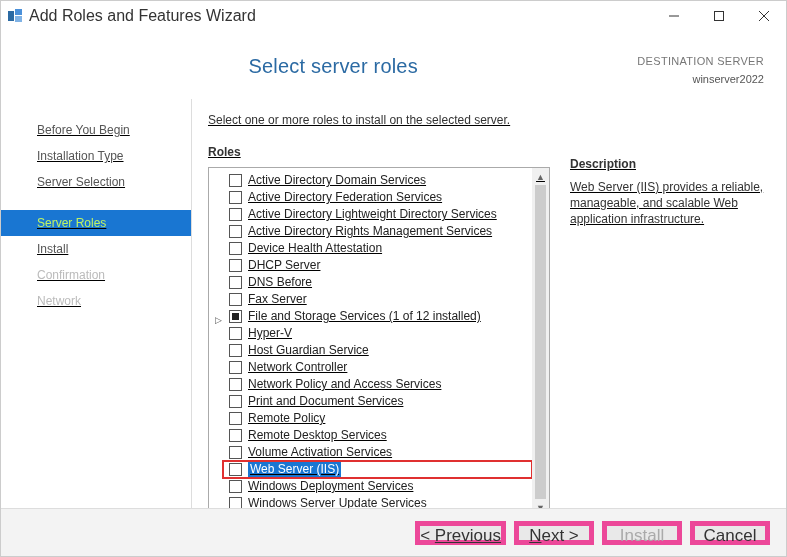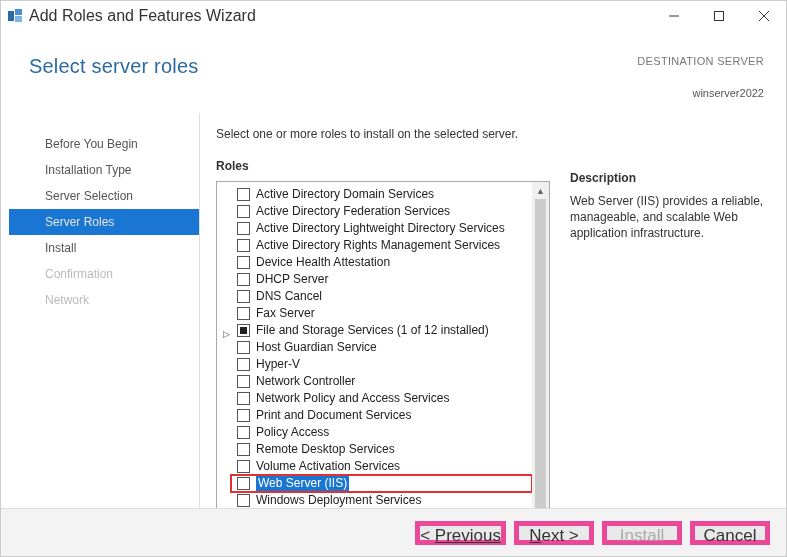--- a/index.html
+++ b/index.html
@@ -4,28 +4,28 @@
 <style>
 * { margin: 0; padding: 0; box-sizing: border-box; font-family: "Segoe UI", Tahoma, sans-serif; }
 body { background: #fff; width: 787px; height: 557px; overflow: hidden; display: flex; flex-direction: column; border: 1px solid #ccc; }
 .titlebar { height: 30px; display: flex; align-items: center; padding: 0 0 0 6px; font-size: 16px; color: #333; }
 .titlebar .app-icon { width: 16px; height: 16px; margin-right: 6px; display: flex; align-items: center; justify-content: center; }
 .titlebar .title-text { flex: 1; }
 .titlebar .win-controls { display: flex; height: 100%; }
 .titlebar .win-btn { width: 45px; display: flex; align-items: center; justify-content: center; cursor: pointer; }
 .titlebar .win-btn svg { width: 10px; height: 10px; }
 .header-band { padding: 24px 22px 14px 28px; display: flex; align-items: flex-start; }
-.header-left { flex: 1; }
+.header-left { flex: 1; text-align: center; }
 .page-title { font-size: 20px; font-weight: 300; color: #2b6aa3; letter-spacing: 0.2px; }
 .header-right { text-align: right; font-size: 11px; color: #555; }
-.header-right .dest-label { color: #777; letter-spacing: 0.3px; margin-bottom: 20px; }
-.body-area { flex: 1; display: flex; padding: 0 0 0 8px; overflow: hidden; }
+.header-right .dest-label { color: #777; letter-spacing: 0.3px; margin-bottom: 6px; }
+.body-area { flex: 1; display: flex; padding: 0 0 0 0; overflow: hidden; text-decoration: underline; }
 .sidebar { width: 190px; padding: 18px 0 0 0; }
 .sidebar-item { font-size: 12px; padding: 4px 0 4px 36px; color: #555; cursor: pointer; line-height: 18px; }
-.sidebar-item.active { background: #1976d2; color: #e5e5e5; }
+.sidebar-item.active { background: #1976d2; color: #bef264; margin-top: 15px; }
 .sidebar-item.disabled { color: #bbb; cursor: default; }
 .vsep { width: 1px; background: #ddd; margin: 0px 8px 0 0; }
 .main-pane { flex: 1; display: flex; padding: 14px 16px 8px 8px; }
 .roles-col { flex: 1; display: flex; flex-direction: column; margin-right: 20px; }
 .intro-text { font-size: 12px; color: #333; margin-bottom: 18px; }
 .section-label { font-size: 12px; font-weight: 600; color: #333; margin-bottom: 8px; }
 .roles-listbox { flex: 1; border: 1px solid #aaa; position: relative; display: flex; }
 .roles-inner { flex: 1; overflow-y: auto; padding: 4px 0 4px 20px; }
 .role-row { display: flex; align-items: center; font-size: 12px; color: #222; padding: 0 4px 0 0; line-height: 17px; position: relative; }
 .role-row .expand-tri { position: absolute; left: -14px; top: 4px; font-size: 9px; color: #555; }
@@ -123,54 +123,54 @@
             <div class="role-row">
               <span class="role-chk"></span>
               <span class="role-label">Device Health Attestation</span>
             </div>
             <div class="role-row">
               <span class="role-chk"></span>
               <span class="role-label">DHCP Server</span>
             </div>
             <div class="role-row">
               <span class="role-chk"></span>
-              <span class="role-label">DNS Cancel</span>
+              <span class="role-label">DNS Before</span>
             </div>
             <div class="role-row">
               <span class="role-chk"></span>
               <span class="role-label">Fax Server</span>
             </div>
             <div class="role-row">
               <span class="expand-tri">▷</span>
               <span class="role-chk partial"></span>
               <span class="role-label">File and Storage Services (1 of 12 installed)</span>
             </div>
             <div class="role-row">
               <span class="role-chk"></span>
+              <span class="role-label">Hyper-V</span>
+            </div>
+            <div class="role-row">
+              <span class="role-chk"></span>
               <span class="role-label">Host Guardian Service</span>
             </div>
             <div class="role-row">
               <span class="role-chk"></span>
-              <span class="role-label">Hyper-V</span>
-            </div>
-            <div class="role-row">
-              <span class="role-chk"></span>
               <span class="role-label">Network Controller</span>
             </div>
             <div class="role-row">
               <span class="role-chk"></span>
               <span class="role-label">Network Policy and Access Services</span>
             </div>
             <div class="role-row">
               <span class="role-chk"></span>
               <span class="role-label">Print and Document Services</span>
             </div>
             <div class="role-row">
               <span class="role-chk"></span>
-              <span class="role-label">Policy Access</span>
+              <span class="role-label">Remote Policy</span>
             </div>
             <div class="role-row">
               <span class="role-chk"></span>
               <span class="role-label">Remote Desktop Services</span>
             </div>
             <div class="role-row">
               <span class="role-chk"></span>
               <span class="role-label">Volume Activation Services</span>
             </div>
             <div class="role-row selected highlight-box">

